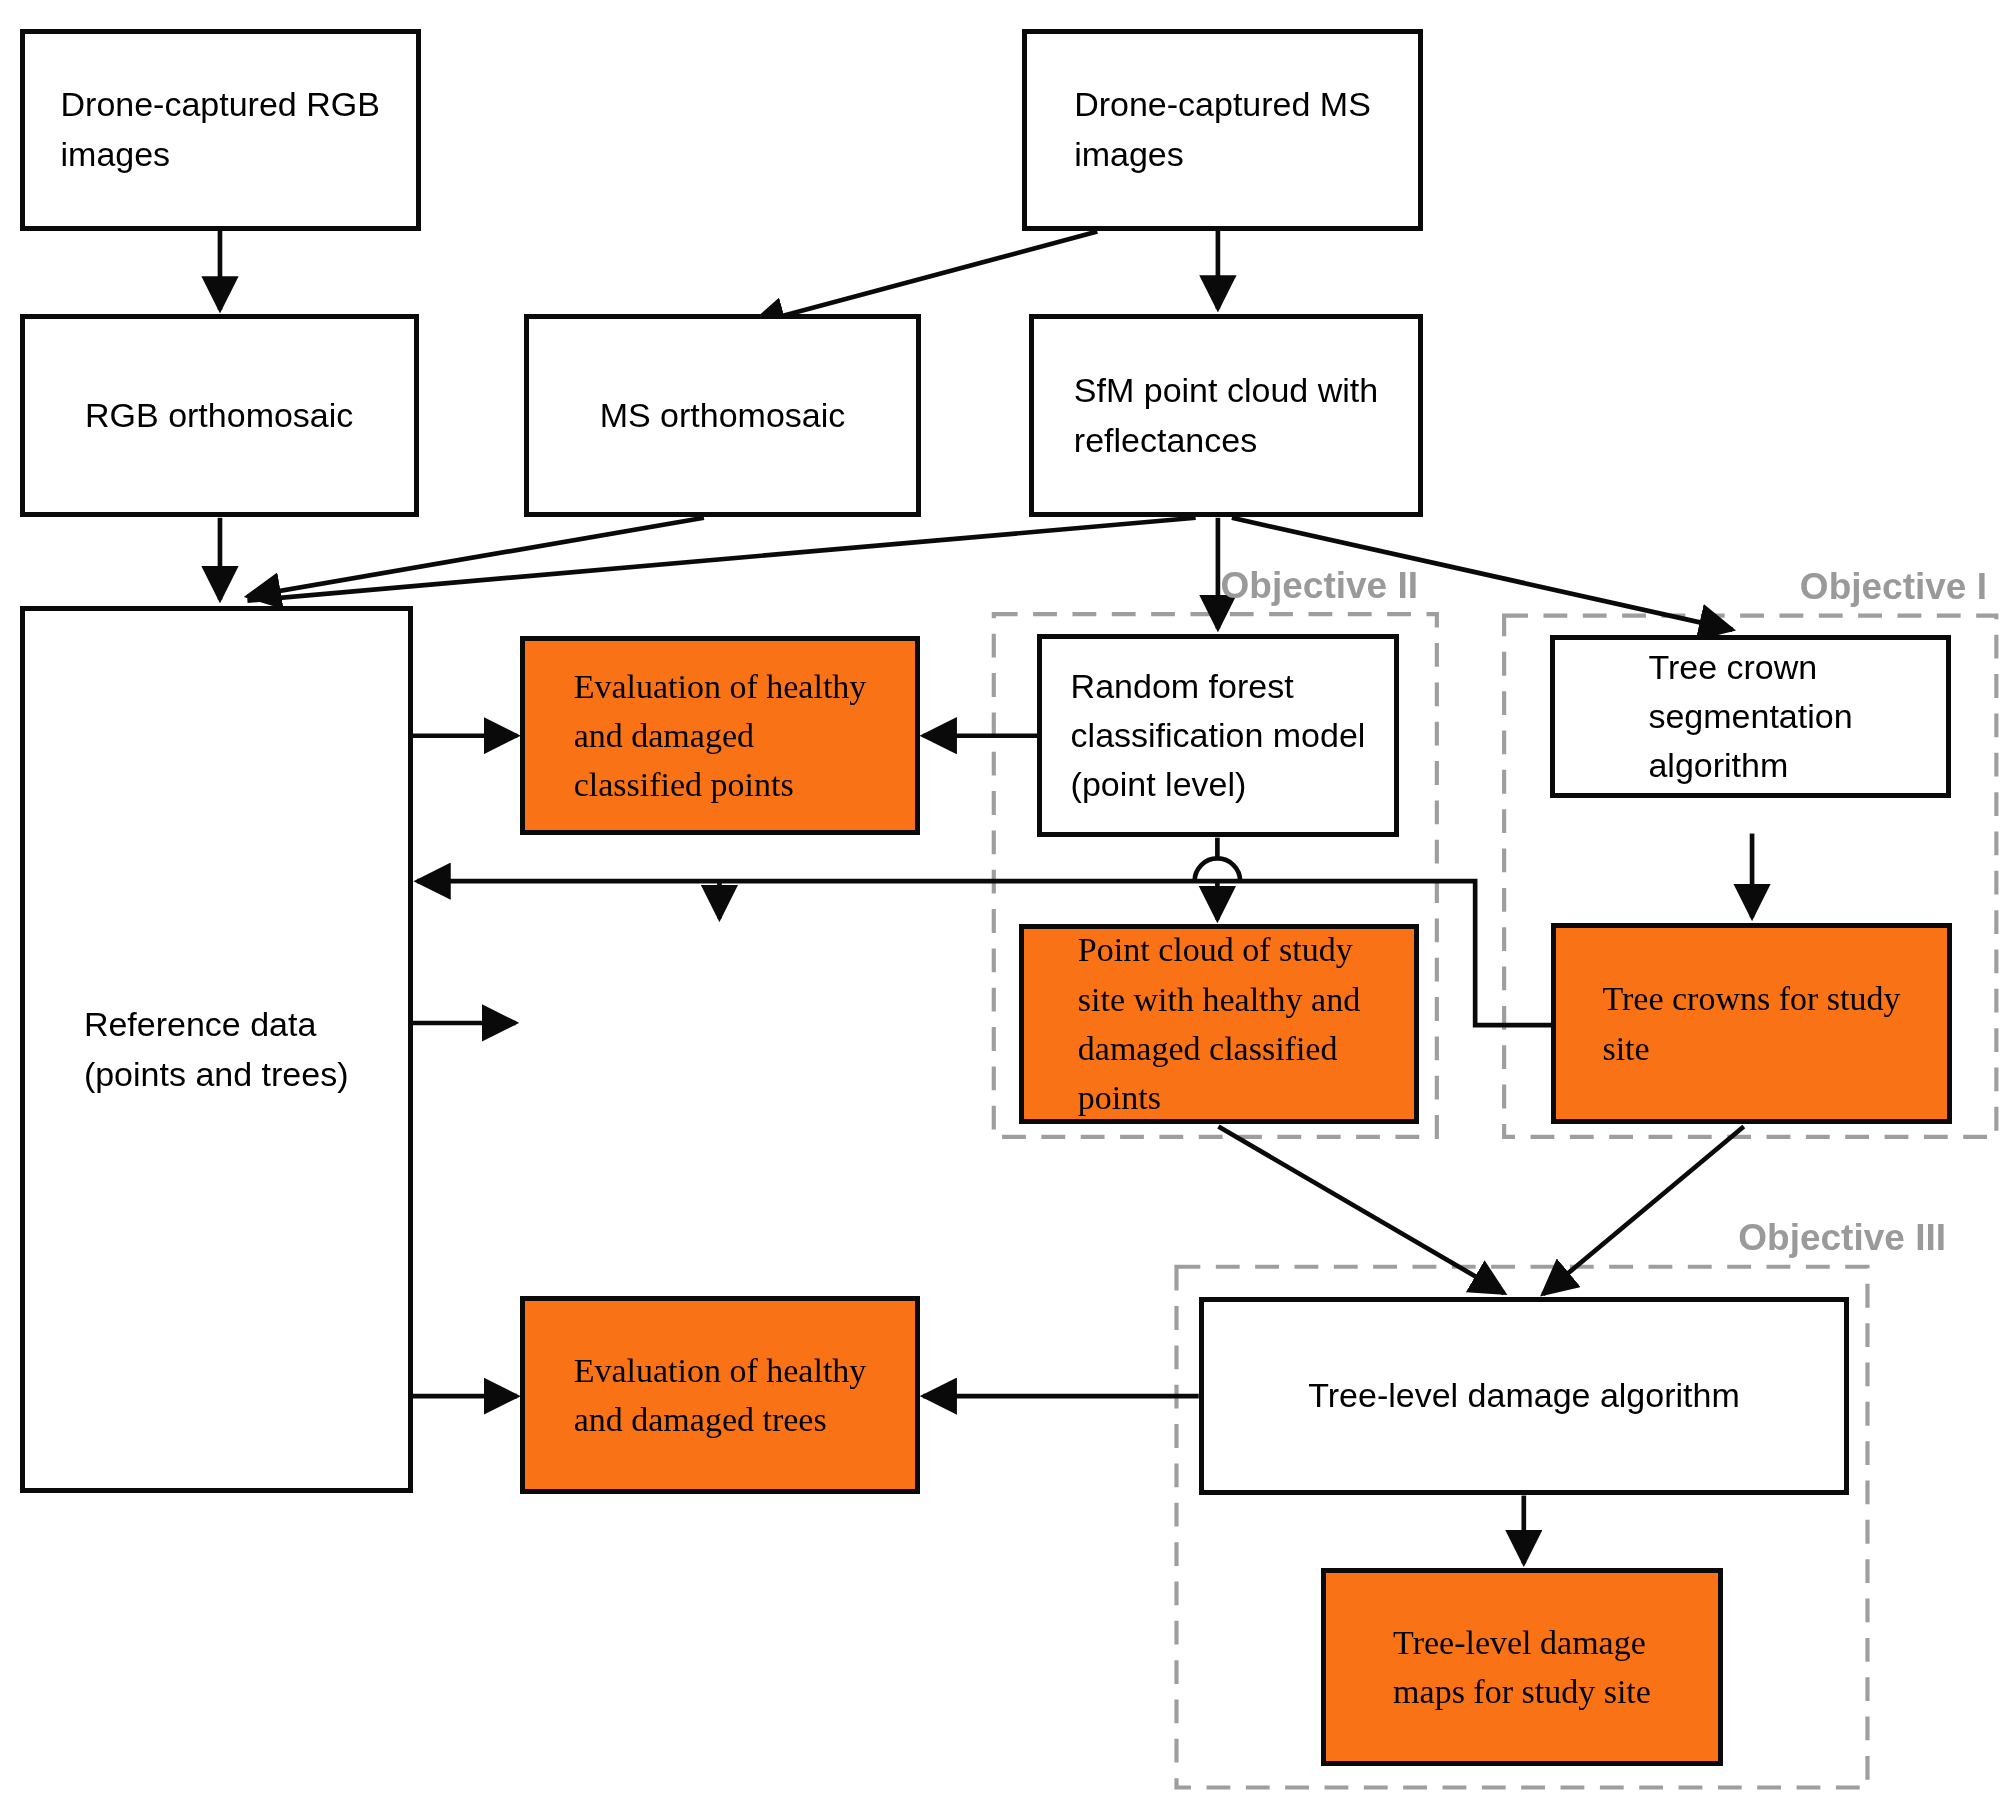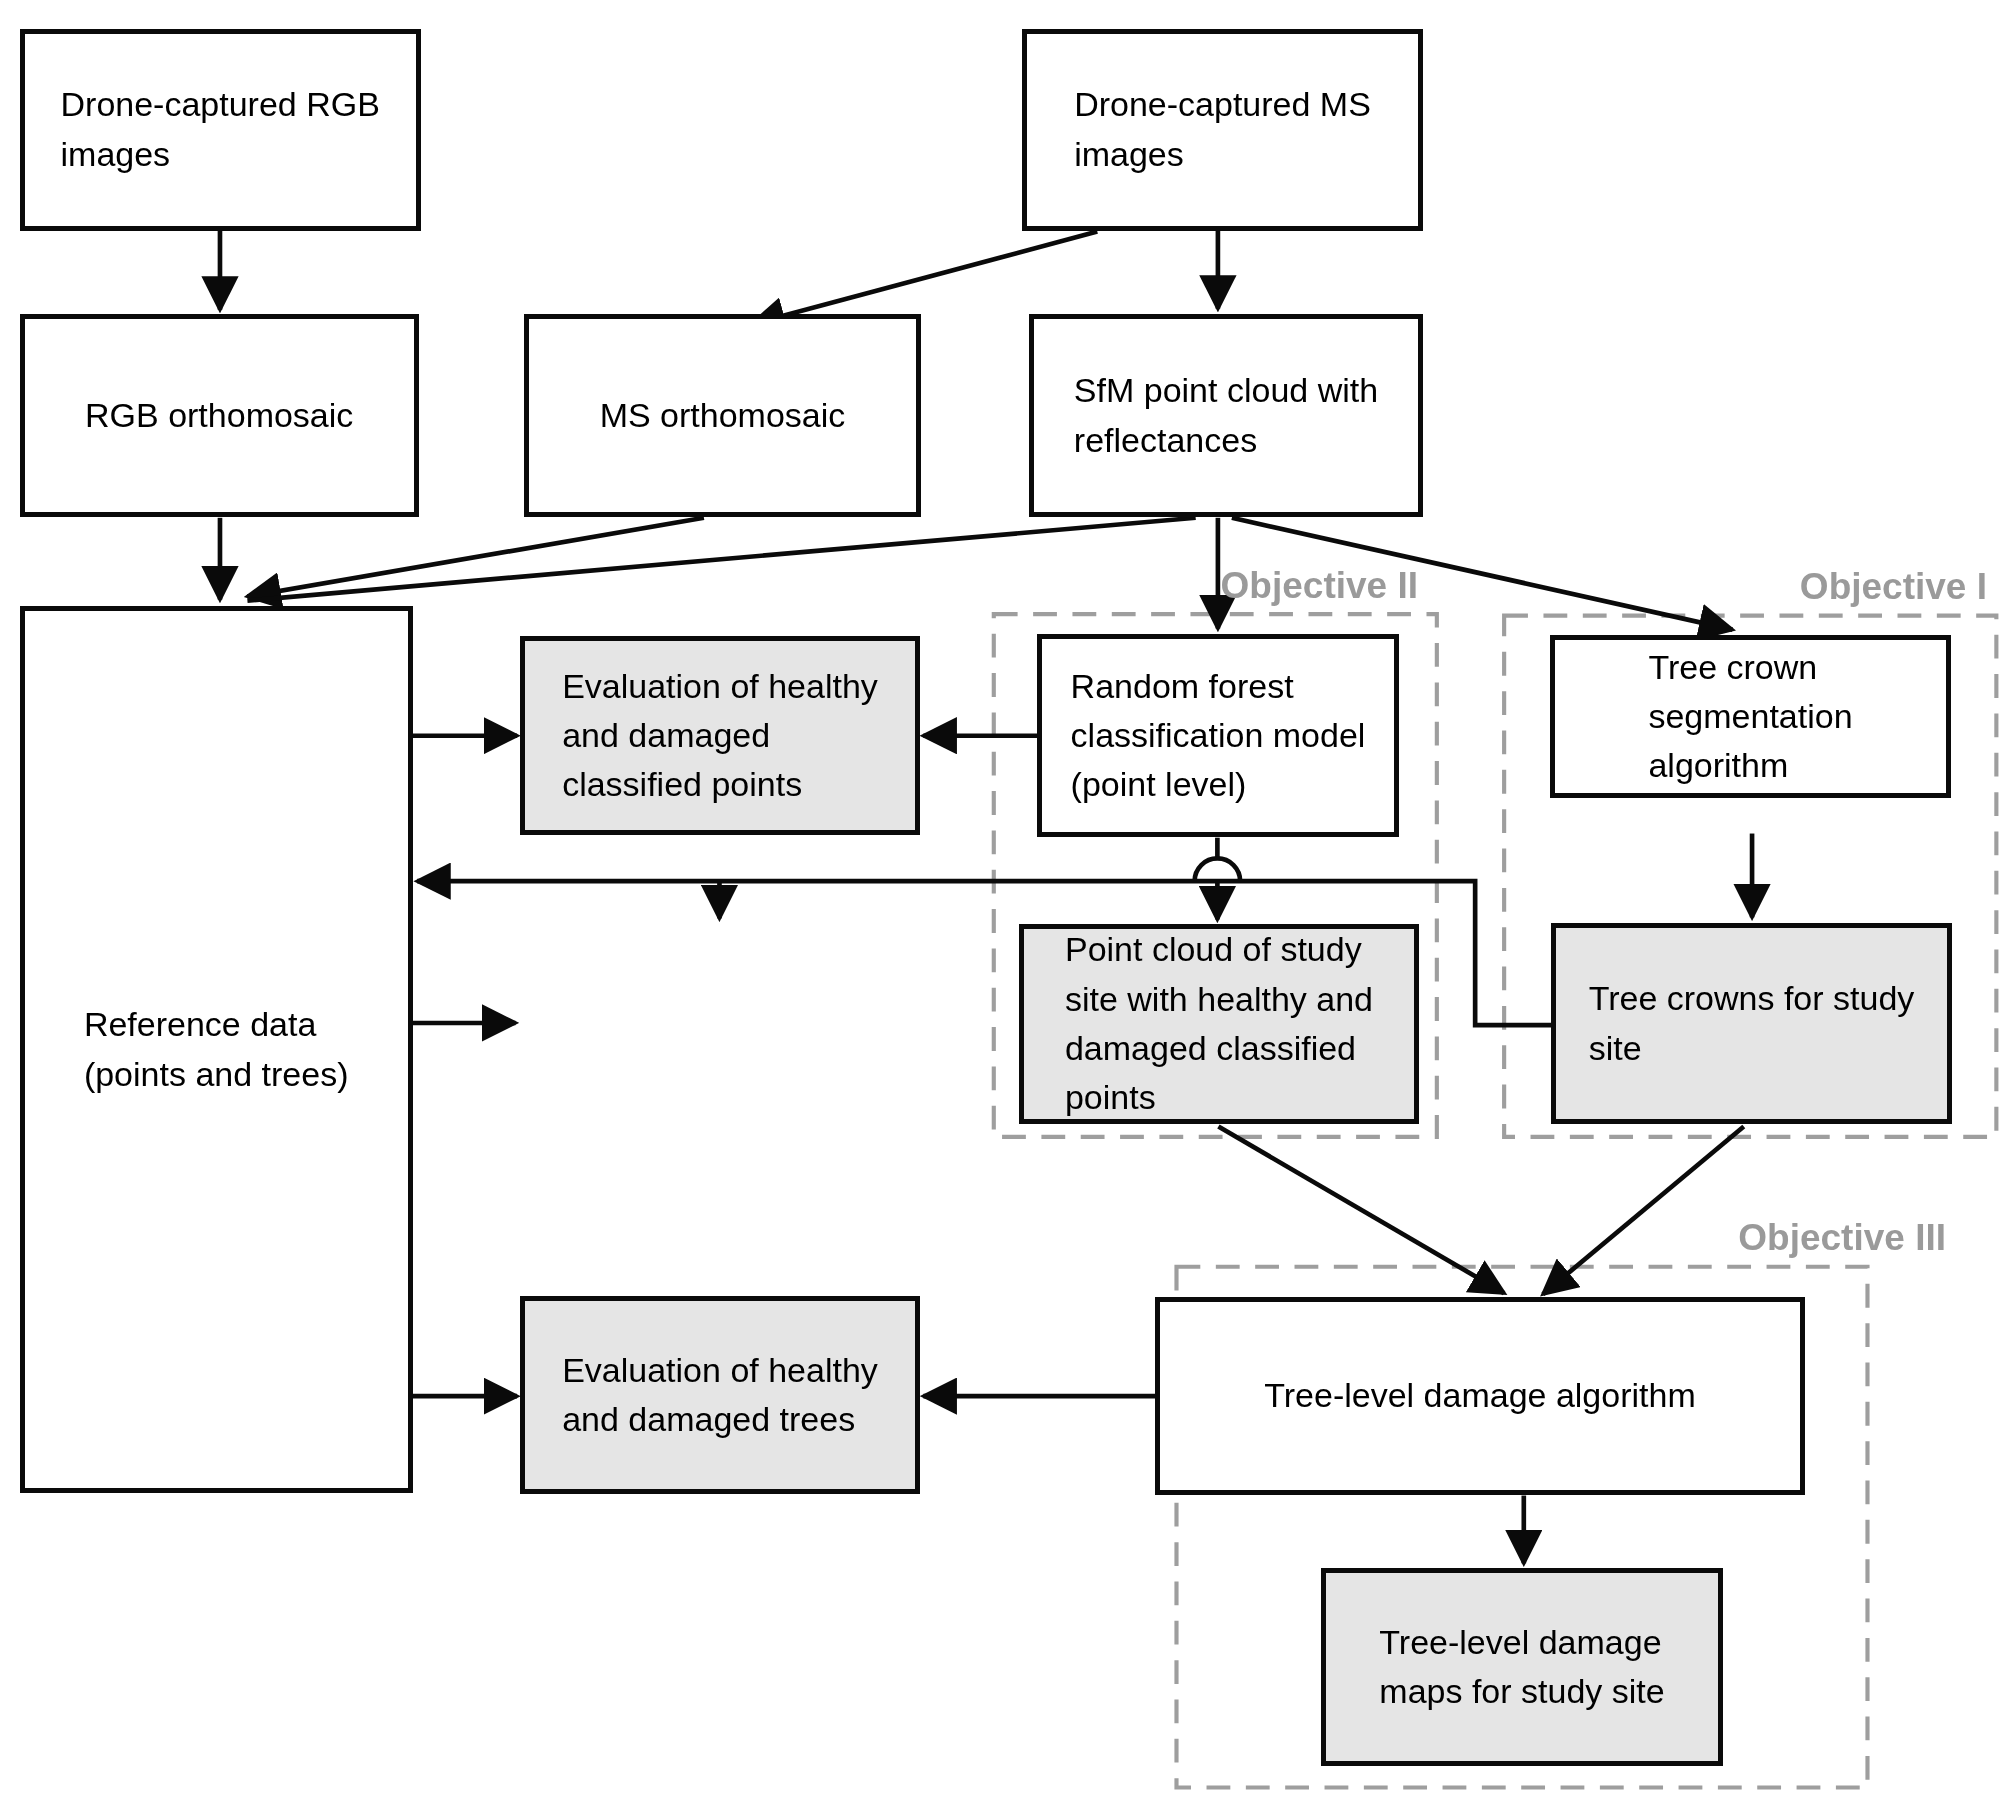--- a/index.html
+++ b/index.html
@@ -24,21 +24,21 @@
     color: #000000;
     display: flex;
     align-items: center;
     justify-content: center;
     text-align: left;
     font-size: 34px;
     line-height: 1.45;
     white-space: pre-line;
     padding: 0 4.1px;
   }
-  .node.gray { background: #e5e5e5; }
+  .node.gray { background: #f97316; font-family: Liberation Serif, serif; }
   .group-label {
     position: absolute;
     color: #9a9a9a;
     font-weight: bold;
     font-size: 37px;
     text-align: right;
     line-height: 1.1;
     white-space: nowrap;
   }
 </style>
@@ -121,19 +121,19 @@
 site with healthy and
 damaged classified
 points</div>
 
   <div class="node gray" style="left:1551px; top:923px; width:401px; height:201px;">Tree crowns for study
 site</div>
 
   <div class="node gray" style="left:520px; top:1296px; width:400px; height:198px;">Evaluation of healthy
 and damaged trees</div>
 
-  <div class="node" style="left:1155px; top:1297px; width:650px; height:198px;">Tree-level damage algorithm</div>
+  <div class="node" style="left:1199px; top:1297px; width:650px; height:198px;">Tree-level damage algorithm</div>
 
   <div class="node gray" style="left:1321px; top:1568px; width:402px; height:198px;">Tree-level damage
 maps for study site</div>
 
 </div>
 
 
 </body></html>

